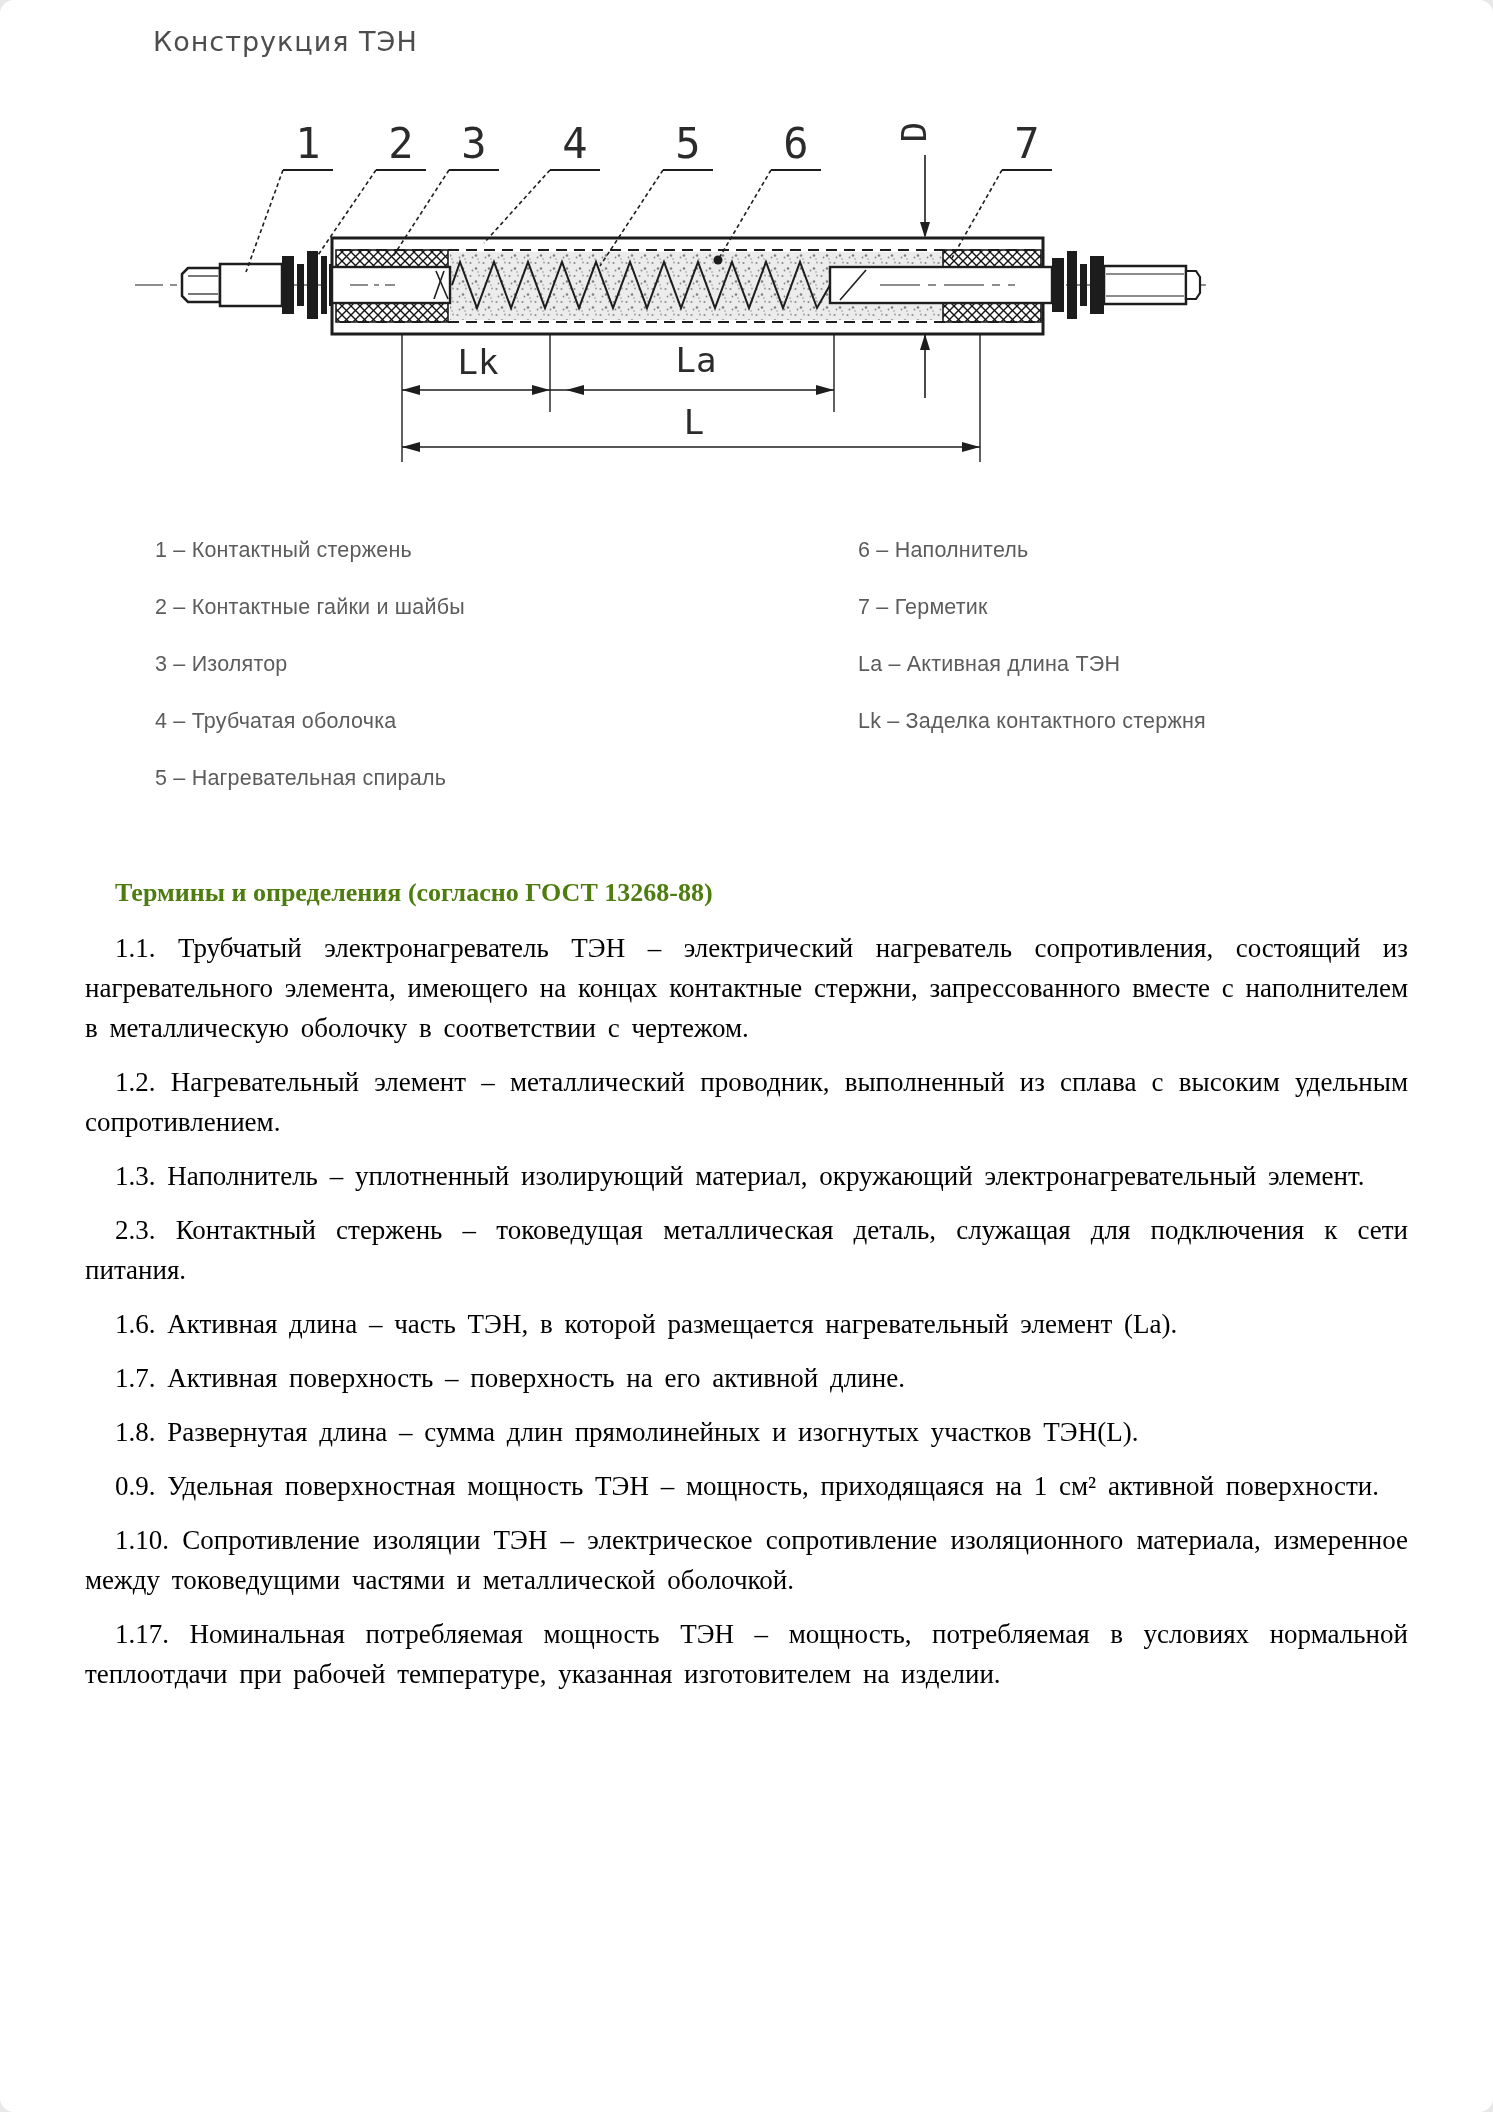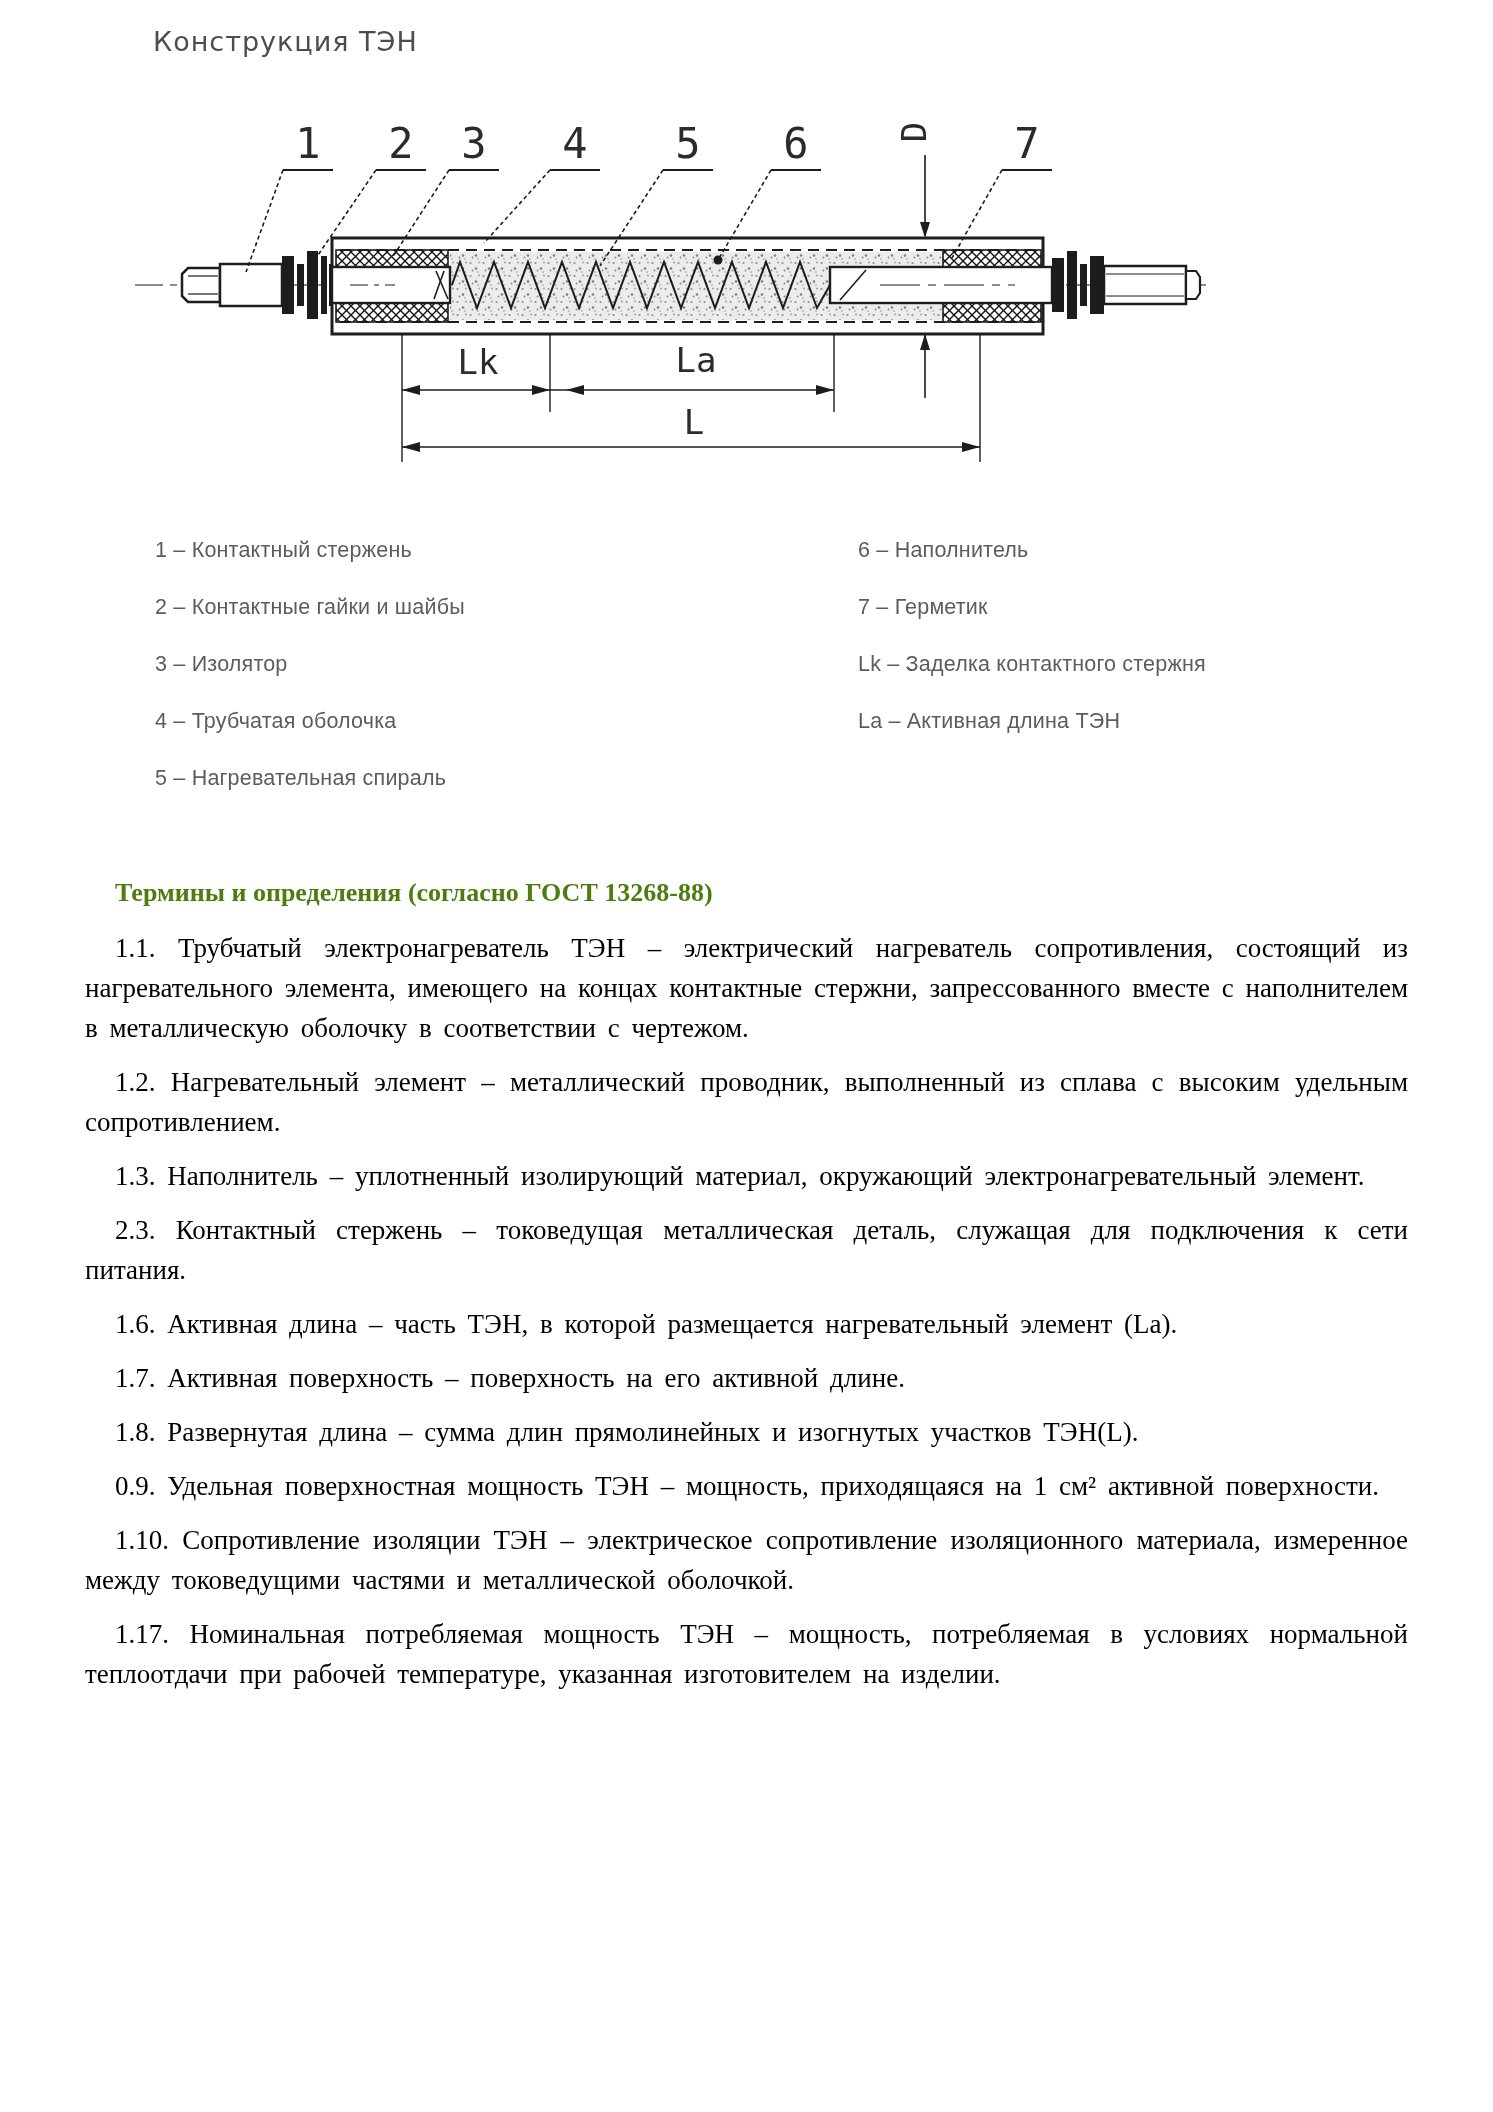--- a/index.html
+++ b/index.html
@@ -3,20 +3,21 @@
 <meta charset="utf-8">
 <style>
   html,body{margin:0;padding:0;background:#e8e8e8;}
   .page{
     position:relative;
     width:1493px;height:2112px;
     background:#ffffff;
     margin:0 auto;
     overflow:hidden;
     font-family:"Liberation Serif", serif;
+    border-radius:14px;
   }
   
   .drawing-title{
     position:absolute;left:153px;top:26px;
     font-family:"DejaVu Sans", sans-serif;
     font-size:27px;color:#4d4d4d;letter-spacing:1px;
     white-space:nowrap;
   }
   
   .diagram-svg{position:absolute;left:0;top:0;width:1493px;height:480px;}
@@ -226,22 +227,22 @@
     <div class="legend-col left">
       <div class="legend-row">1 – Контактный стержень</div>
       <div class="legend-row">2 – Контактные гайки и шайбы</div>
       <div class="legend-row">3 – Изолятор</div>
       <div class="legend-row">4 – Трубчатая оболочка</div>
       <div class="legend-row">5 – Нагревательная спираль</div>
     </div>
     <div class="legend-col right">
       <div class="legend-row">6 – Наполнитель</div>
       <div class="legend-row">7 – Герметик</div>
+      <div class="legend-row">La – Активная длина ТЭН</div>
       <div class="legend-row">Lk – Заделка контактного стержня</div>
-      <div class="legend-row">La – Активная длина ТЭН</div>
     </div>
   </div>
 
   <div class="terms">
     <div class="terms-inner">
       <p class="terms-heading">Термины и определения (согласно ГОСТ 13268-88)</p>
       <p class="term-p">1.1. Трубчатый электронагреватель ТЭН – электрический нагреватель сопротивления, состоящий из нагревательного элемента, имеющего на концах контактные стержни, запрессованного вместе с наполнителем в металлическую оболочку в соответствии с чертежом.</p>
       <p class="term-p">1.2. Нагревательный элемент – металлический проводник, выполненный из сплава с высоким удельным сопротивлением.</p>
       <p class="term-p">1.3. Наполнитель – уплотненный изолирующий материал, окружающий электронагревательный элемент.</p>
       <p class="term-p">2.3. Контактный стержень – токоведущая металлическая деталь, служащая для подключения к сети питания.</p>

